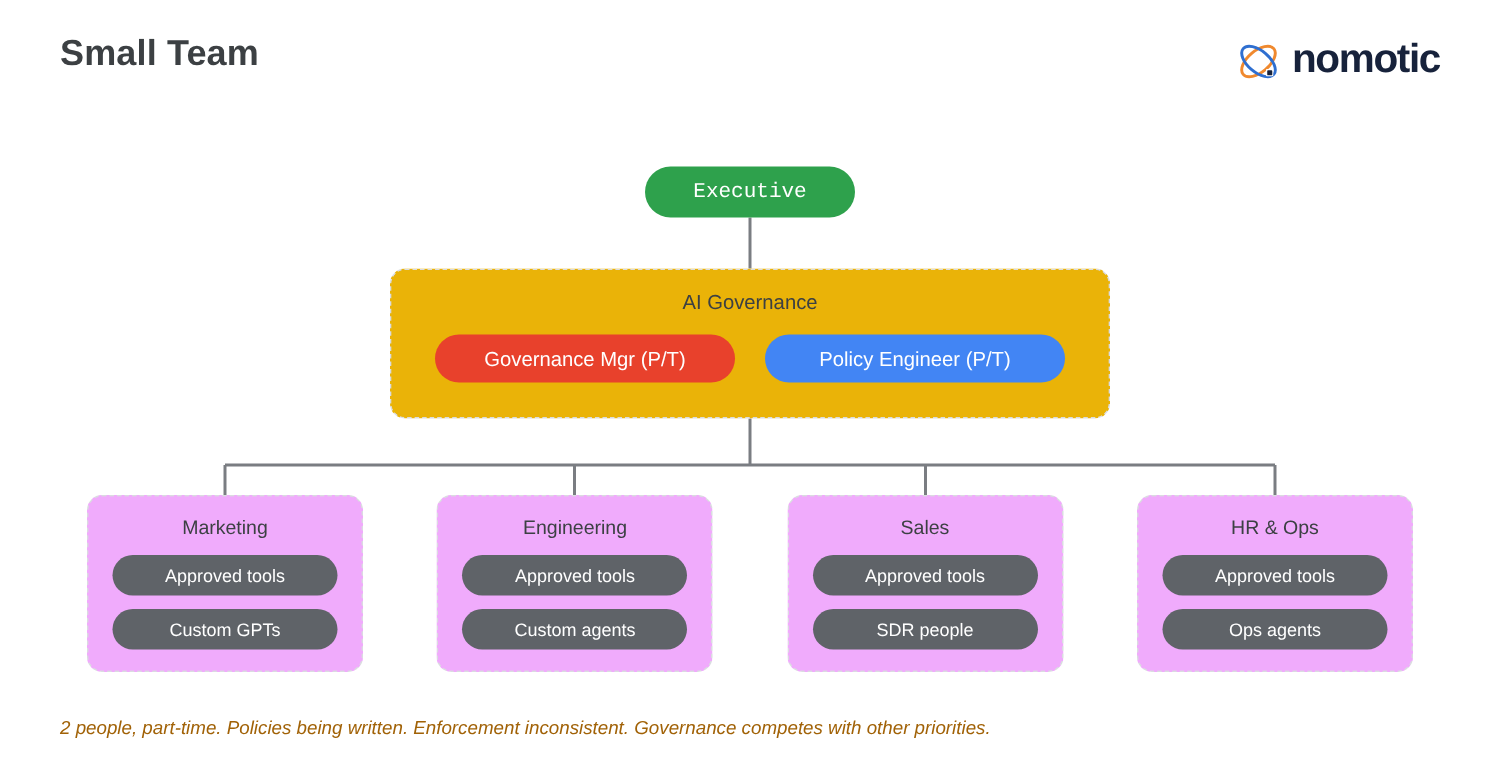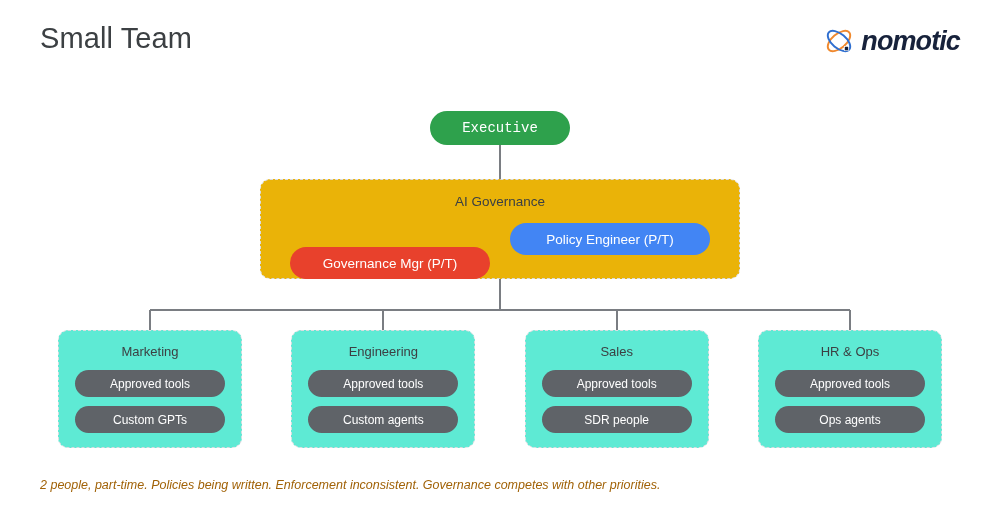--- a/index.html
+++ b/index.html
@@ -17,45 +17,43 @@
     width: 1000px;
     height: 520px;
     background: #ffffff;
   }
 
   
   .page-title {
     position: absolute;
     left: 40px;
     top: 22px;
-    font-size: 29px;
-    font-weight: 400;
+    font-size: 24px;
+    font-weight: 700;
     color: #3c4043;
     letter-spacing: 0.1px;
     white-space: nowrap;
   }
   .page-subtitle {
     position: absolute;
     left: 40px;
     top: 64px;
     font-size: 14.5px;
     font-weight: 400;
     color: #7c8085;
     white-space: nowrap;
   }
 
   
   .brand {
     position: absolute;
     right: 40px;
     top: 26px;
     display: flex;
-    align-items: center;
     gap: 7px;
-    font-style: italic;
   }
   .brand-mark { width: 30px; height: 30px; display: block; }
   .brand-word {
     font-size: 27px;
     font-weight: 700;
     color: #17223b;
     letter-spacing: -0.9px;
     line-height: 1;
   }
 
@@ -118,38 +116,38 @@
     width: 200px;
     height: 32px;
     border-radius: 16px;
     color: #ffffff;
     font-size: 13.5px;
     display: flex;
     align-items: center;
     justify-content: center;
     white-space: nowrap;
   }
-  .role-pill.red  { background: #e8412c; margin-top: 24px; }
+  .role-pill.red  { background: #e8412c; }
   .role-pill.blue { background: #4285f4; }
 
   
   .dept-row {
     position: absolute;
     left: 58px;
     top: 330px;
     width: 884px;
     display: flex;
     justify-content: space-between;
   }
   .dept-box {
     width: 184px;
     height: 118px;
     border: 1.5px dashed #dadce0;
     border-radius: 10px;
-    background: #5eead4;
+    background: #f0abfc;
     position: relative;
   }
   .dept-title {
     position: absolute;
     top: 13px;
     left: 0;
     width: 100%;
     text-align: center;
     font-size: 13px;
     color: #3c4043;

